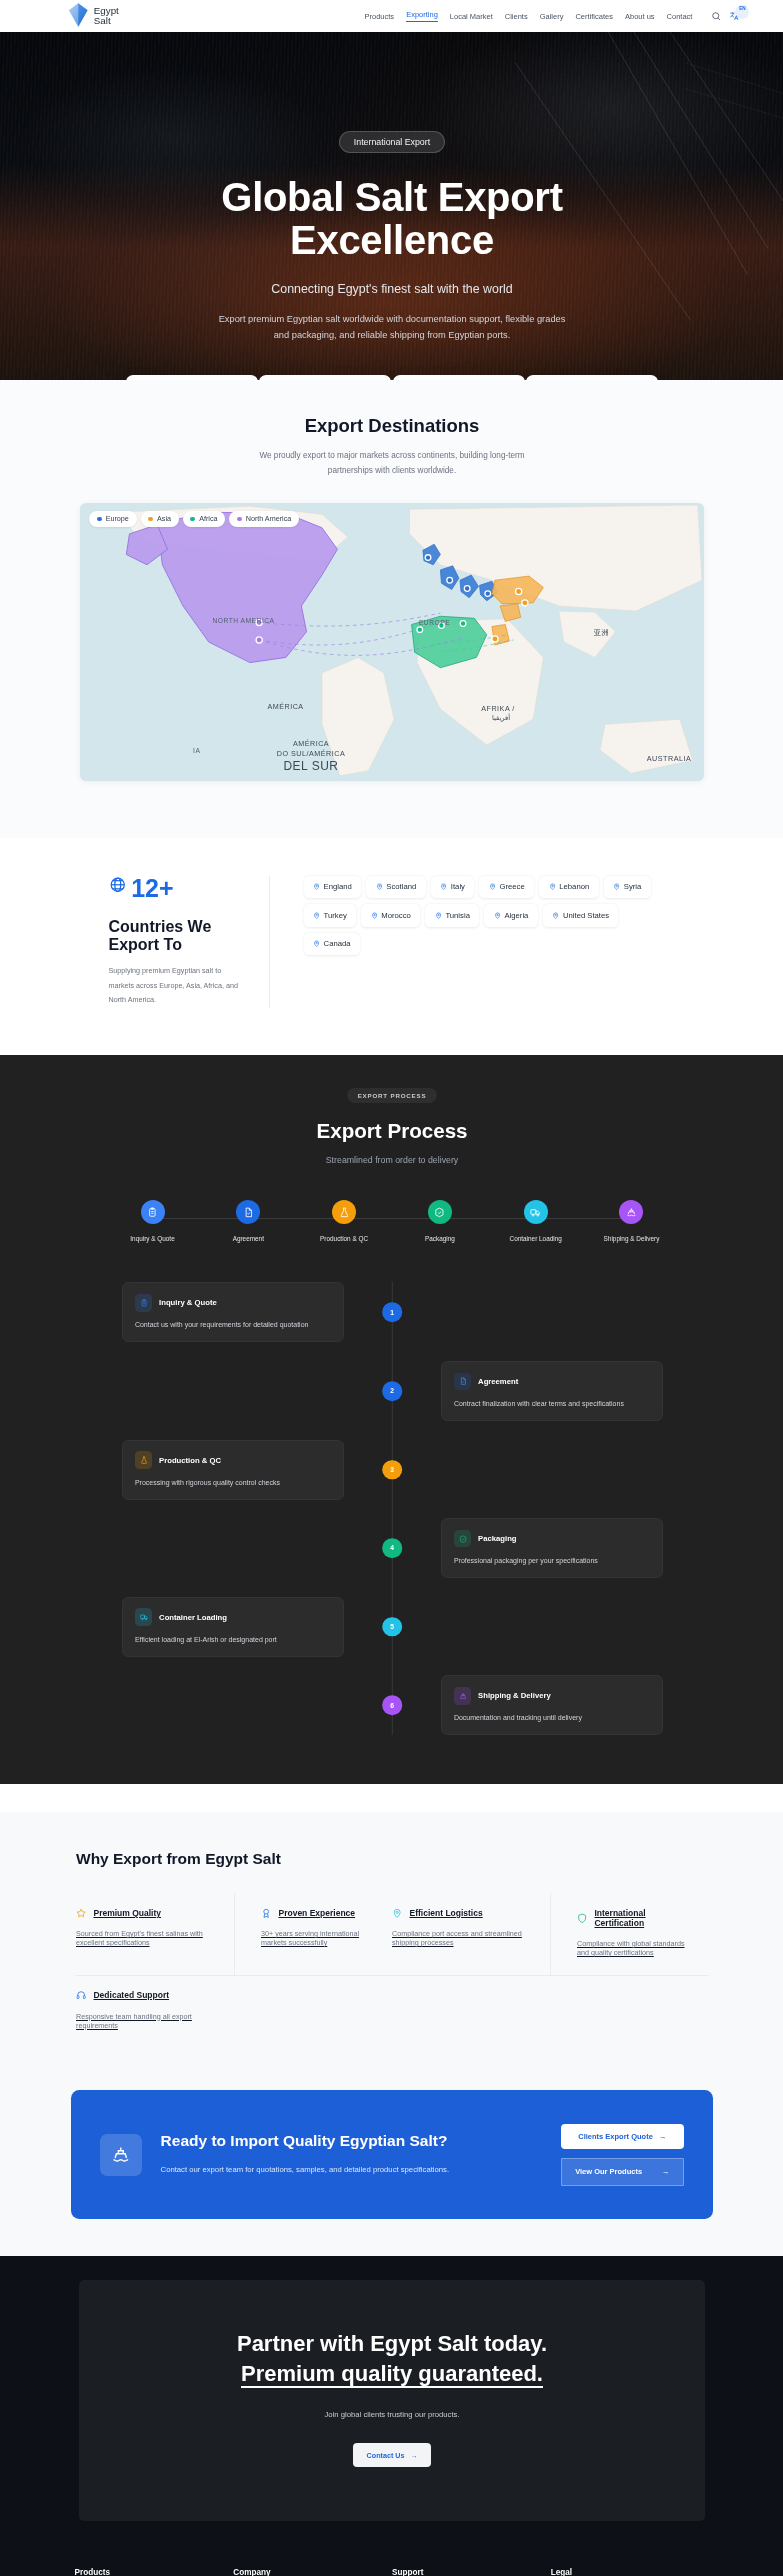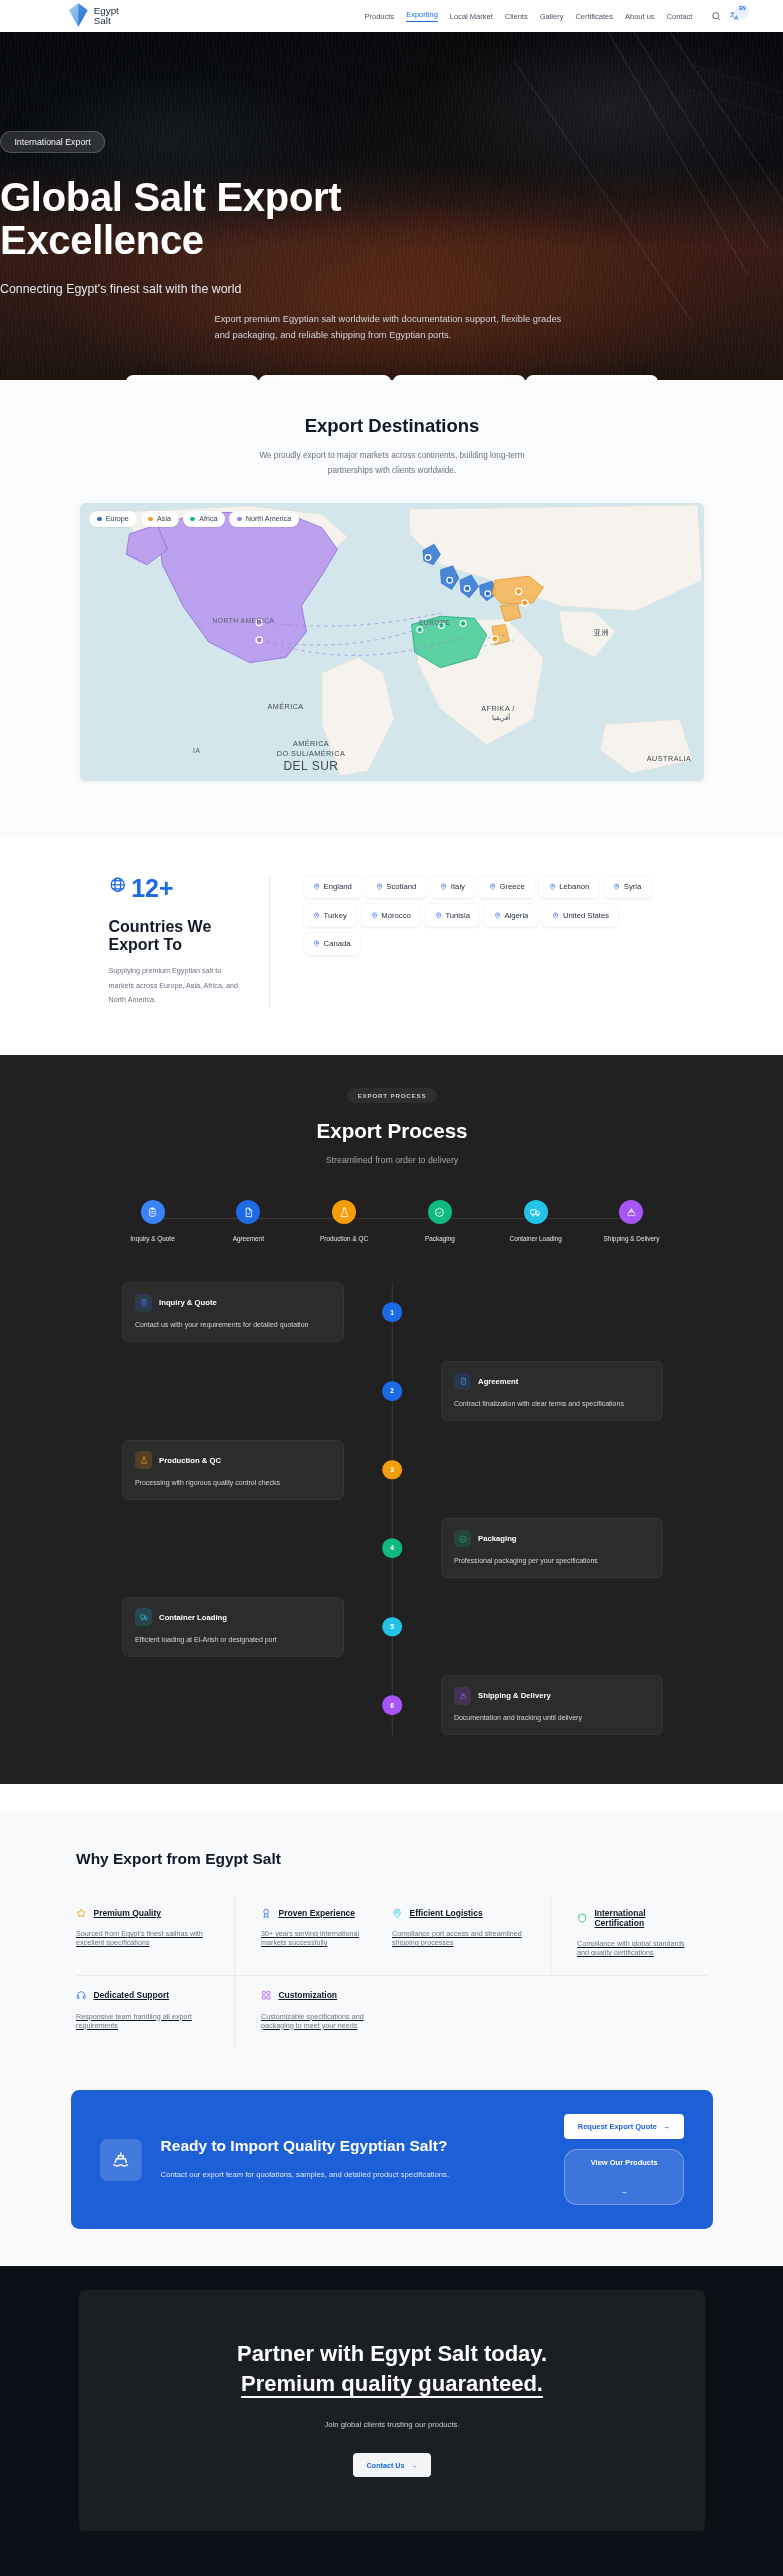--- a/index.html
+++ b/index.html
@@ -48,21 +48,21 @@
   .hero-ship {
     position: absolute; inset: 0;
     background:
       repeating-linear-gradient(92deg, rgba(255,255,255,0.018) 0 1.5px, rgba(0,0,0,0.02) 1.5px 3.6px),
       radial-gradient(ellipse 268px 124px at 78% 22%, rgba(180,190,205,0.10), transparent 70%),
       radial-gradient(ellipse 216px 98px at 22% 30%, rgba(150,165,180,0.08), transparent 70%),
       radial-gradient(ellipse 464px 134px at 50% 78%, rgba(120,52,26,0.55), transparent 75%);
   }
   .hero-lines { position: absolute; inset: 0; opacity: .30; }
   .hero-inner {
-    position: relative; z-index: 5; padding-top: 99px;
+    position: relative; z-index: 5; text-align: center; padding-top: 99px;
   }
   .badge-intl {
     display: inline-block; padding: 5.2px 13.4px; border-radius: 515px;
     background: rgba(255,255,255,0.13); border: 0.5px solid rgba(255,255,255,0.18);
     color: #f3f4f6; font-size: 8.8px; backdrop-filter: blur(2.1px);
   }
   .hero-title {
     margin-top: 23px; font-size: 40px; line-height: 1.07; font-weight: 700;
     color: #ffffff; letter-spacing: -0.3px;
   }
@@ -220,23 +220,23 @@
   .cta-h { font-size: 15.5px; font-weight: 700; color: #ffffff; }
   .cta-p { margin-top: 12.4px; font-size: 7.7px; color: #dbe7fb; line-height: 1.95; max-width: 289px; }
   .cta-btns { display: flex; flex-direction: column; gap: 9.3px; flex: none; }
   .btn-white {
     display: inline-flex; align-items: center; justify-content: center; gap: 6.2px;
     background: #ffffff; color: #1d5fd6; border-radius: 4.1px; padding: 8.2px 13.4px;
     font-size: 7.5px; font-weight: 600; white-space: nowrap; border: none; cursor: pointer;
   }
   .btn-ghost {
     display: inline-flex; align-items: center; justify-content: center; gap: 20px;
-    background: rgba(255,255,255,0.14); color: #ffffff; border-radius: 13px;
+    background: rgba(255,255,255,0.14); color: #ffffff; border-radius: 1px;
     padding: 8.2px 13.4px; font-size: 7.5px; font-weight: 600; white-space: nowrap;
-    border: 0.5px solid rgba(255,255,255,0.30); cursor: pointer; flex-direction: column;
+    border: 0.5px solid rgba(255,255,255,0.30); cursor: pointer;
   }
 
   
   .partner-sec { background: #0d1117; padding: 24px 0 0; }
   .partner-card {
     width: 626px; margin: 0 auto; background: #1b1f24; border-radius: 5.2px;
     padding: 49px 20.6px 54px; text-align: center;
   }
   .partner-h { font-size: 22px; font-weight: 700; color: #ffffff; line-height: 1.38; }
   .partner-h .u { text-decoration: underline; text-underline-offset: 4.6px; text-decoration-thickness: 1.5px; }
@@ -794,32 +794,20 @@
             <svg class="why-ico" viewBox="0 0 24 24" fill="none" stroke="#1d6ae5" stroke-width="1.8">
                 <path d="M4 13v-1a8 8 0 0 1 16 0v1"></path>
                 <rect x="2.6" y="13" width="4.2" height="7" rx="1.6"></rect>
                 <rect x="17.2" y="13" width="4.2" height="7" rx="1.6"></rect>
               </svg>
             <span class="why-name">Dedicated Support</span>
           </div>
           <div class="why-desc">Responsive team handling all export requirements</div>
         </div>
 
-        <div class="why-cell col2 lastrow">
-          <div class="why-head">
-            <svg class="why-ico" viewBox="0 0 24 24" fill="none" stroke="#a855f7" stroke-width="1.9">
-                <rect x="3" y="3" width="7" height="7" rx="1.2"></rect>
-                <rect x="14" y="3" width="7" height="7" rx="1.2"></rect>
-                <rect x="3" y="14" width="7" height="7" rx="1.2"></rect>
-                <rect x="14" y="14" width="7" height="7" rx="1.2"></rect>
-              </svg>
-            <span class="why-name">Customization</span>
-          </div>
-          <div class="why-desc">Customizable specifications and packaging to meet your needs</div>
-        </div>
 
       </div>
     </div>
   </section>
 
   <div class="cta-blue-wrap">
     <div class="cta-blue">
       <span class="cta-ship">
         <svg viewBox="0 0 24 24" fill="none" stroke="currentColor" stroke-width="1.7">
           <path d="M3 18c2 0 2 1.6 4.5 1.6S10 18 12 18s2 1.6 4.5 1.6S19 18 21 18"></path>
@@ -827,21 +815,21 @@
             <path d="M9 10.7V7h6v3.7"></path>
             <line x1="12" y1="3" x2="12" y2="7"></line>
         </svg>
       </span>
       <div class="cta-text">
         <div class="cta-h">Ready to Import Quality Egyptian Salt?</div>
         <div class="cta-p">Contact our export team for quotations, samples, and detailed product specifications.</div>
       </div>
       <div class="cta-btns">
         <button class="btn-white">
-          <span>Request Export Quote</span>
+          <span>Clients Export Quote</span>
           <span>→</span>
         </button>
         <button class="btn-ghost">
           <span>View Our Products</span>
           <span>→</span>
         </button>
       </div>
     </div>
   </div>
 

